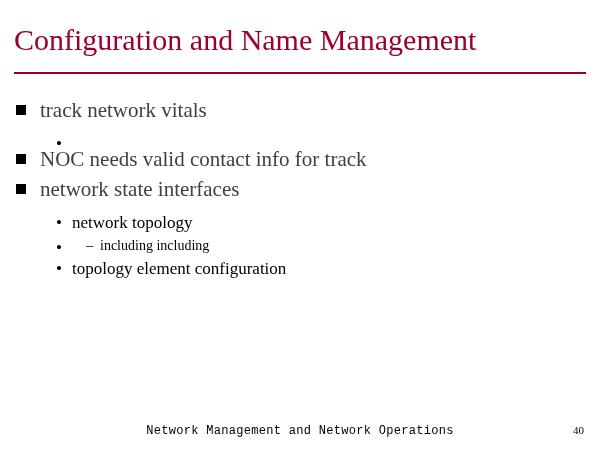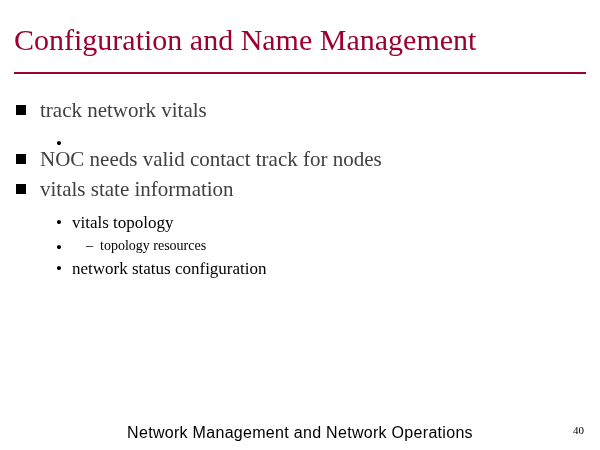--- a/index.html
+++ b/index.html
@@ -93,23 +93,23 @@
     color: #000000;
   }
   .gap-sm { height: 6px; }
   .gap-md { height: 12px; }
   .footer-text {
     position: absolute;
     left: 0;
     top: 424px;
     width: 600px;
     text-align: center;
-    font-size: 16px;
+    font-size: 12px;
     color: #000000;
-    font-family: Liberation Sans, sans-serif;
+    font-family: Liberation Mono, monospace;
     letter-spacing: 0.3px;
   }
   .page-number {
     position: absolute;
     right: 16px;
     top: 424px;
     font-size: 11px;
     color: #000000;
     font-family: "Liberation Serif", serif;
   }
@@ -132,47 +132,47 @@
     <div class="gap-sm"></div>
 
     <div class="lvl2">
       <span class="bullet">•</span>
     </div>
 
     <div class="gap-md"></div>
 
     <div class="lvl1">
       <span class="bullet"></span>
-      <span>NOC needs valid contact track for nodes</span>
+      <span>NOC needs valid contact info for track</span>
     </div>
 
     <div class="lvl1">
       <span class="bullet"></span>
-      <span>vitals state information</span>
+      <span>network state interfaces</span>
     </div>
 
     <div class="gap-sm"></div>
 
     <div class="lvl2">
       <span class="bullet">•</span>
-      <span>vitals topology</span>
+      <span>network topology</span>
     </div>
 
     <div class="lvl2">
       <span class="bullet">•</span>
     </div>
 
     <div class="lvl3">
       <span class="bullet">–</span>
-      <span>topology resources</span>
+      <span>including including</span>
     </div>
 
     <div class="lvl2">
       <span class="bullet">•</span>
-      <span>network status configuration</span>
+      <span>topology element configuration</span>
     </div>
 
   </div>
 
   <div class="footer-text">Network Management and Network Operations</div>
   <div class="page-number">40</div>
 
 </div>
 
 </body></html>

